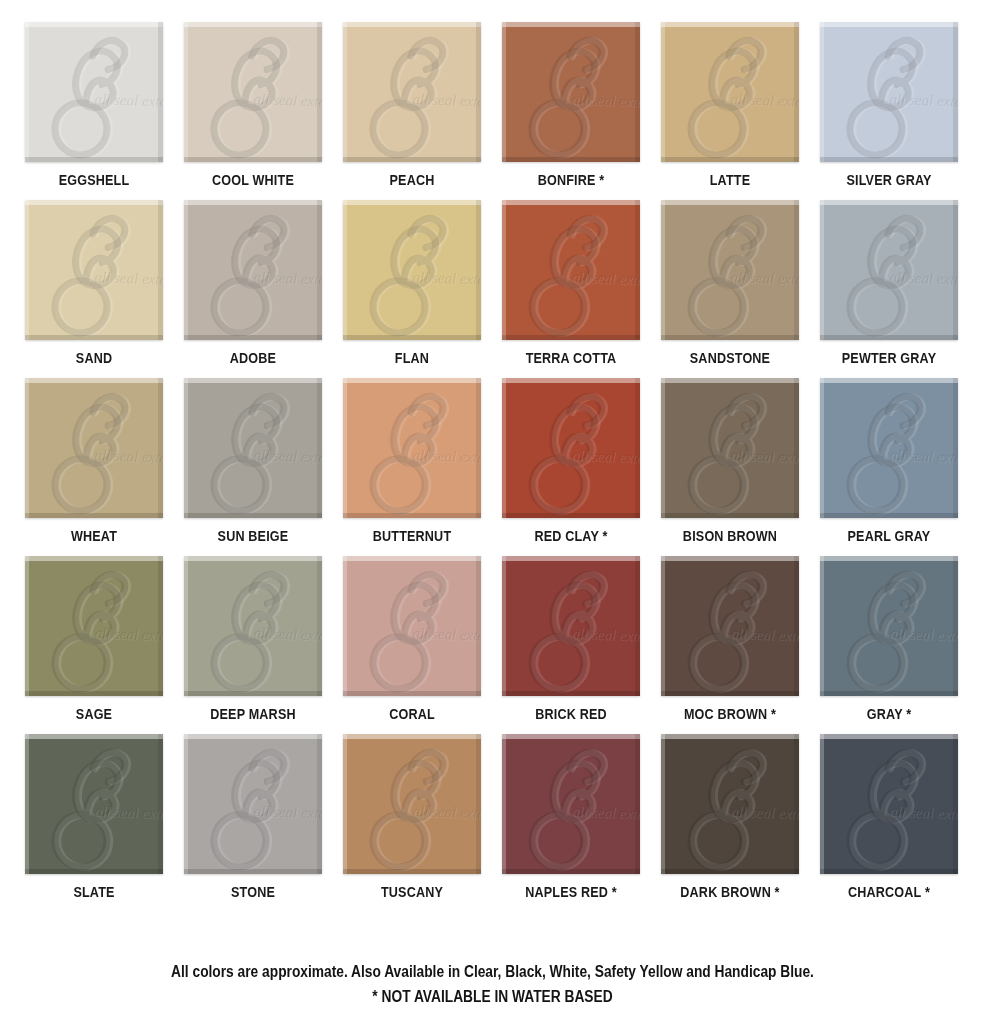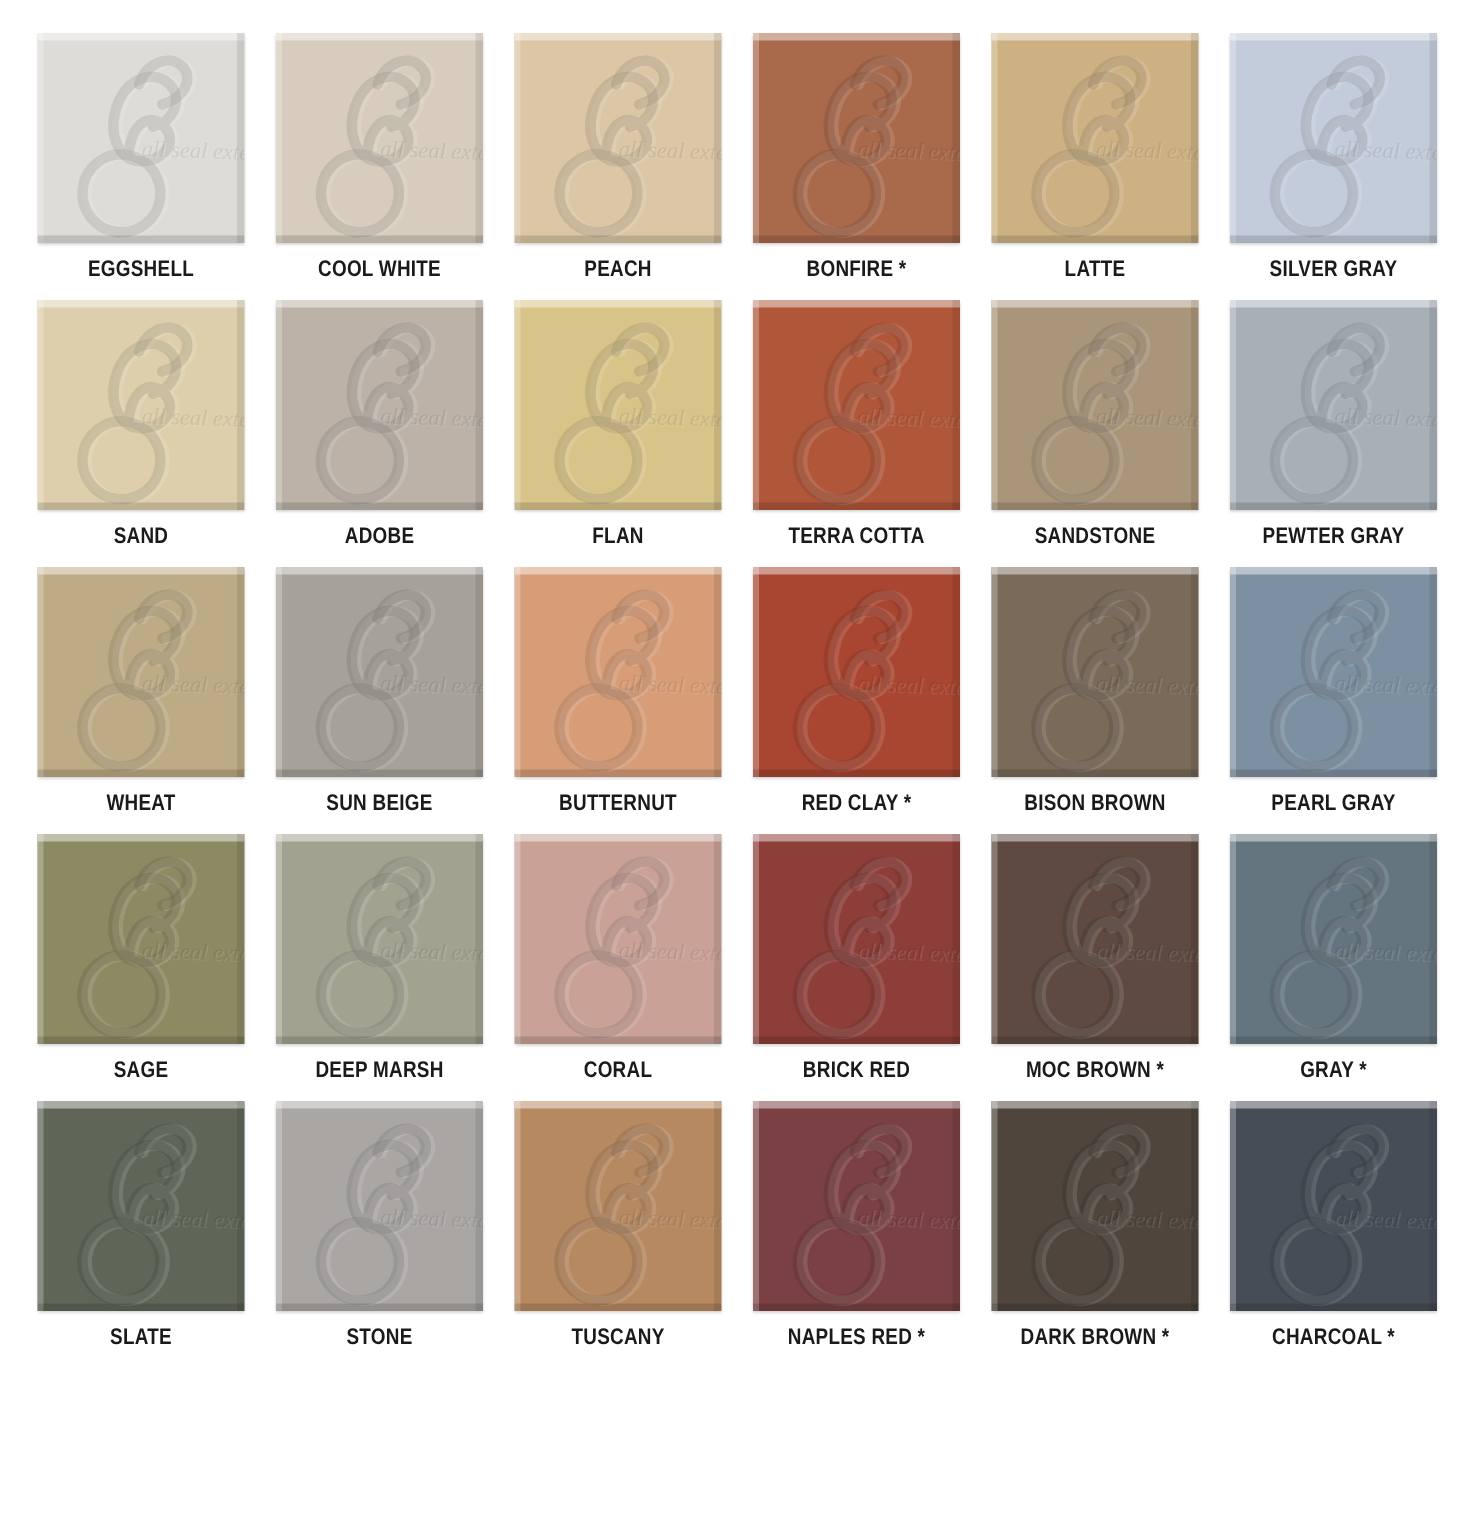--- a/index.html
+++ b/index.html
@@ -974,14 +974,18 @@
       </div>
       <div class="bevel-top"></div>
       <div class="bevel-left"></div>
       <div class="bevel-bottom"></div>
       <div class="bevel-right"></div>
     </div>
     <div class="chip-label">CHARCOAL *</div>
   </div>
 </div>
 
+  <div class="footer">
+    <div class="footer-line footer-line-1">All colors are approximate. Also Available in Clear, Black, White, Safety Yellow and Handicap Blue.</div>
+    <div class="footer-line footer-line-2">* NOT AVAILABLE IN WATER BASED</div>
+  </div>
 
 </div>
 
 </body></html>

